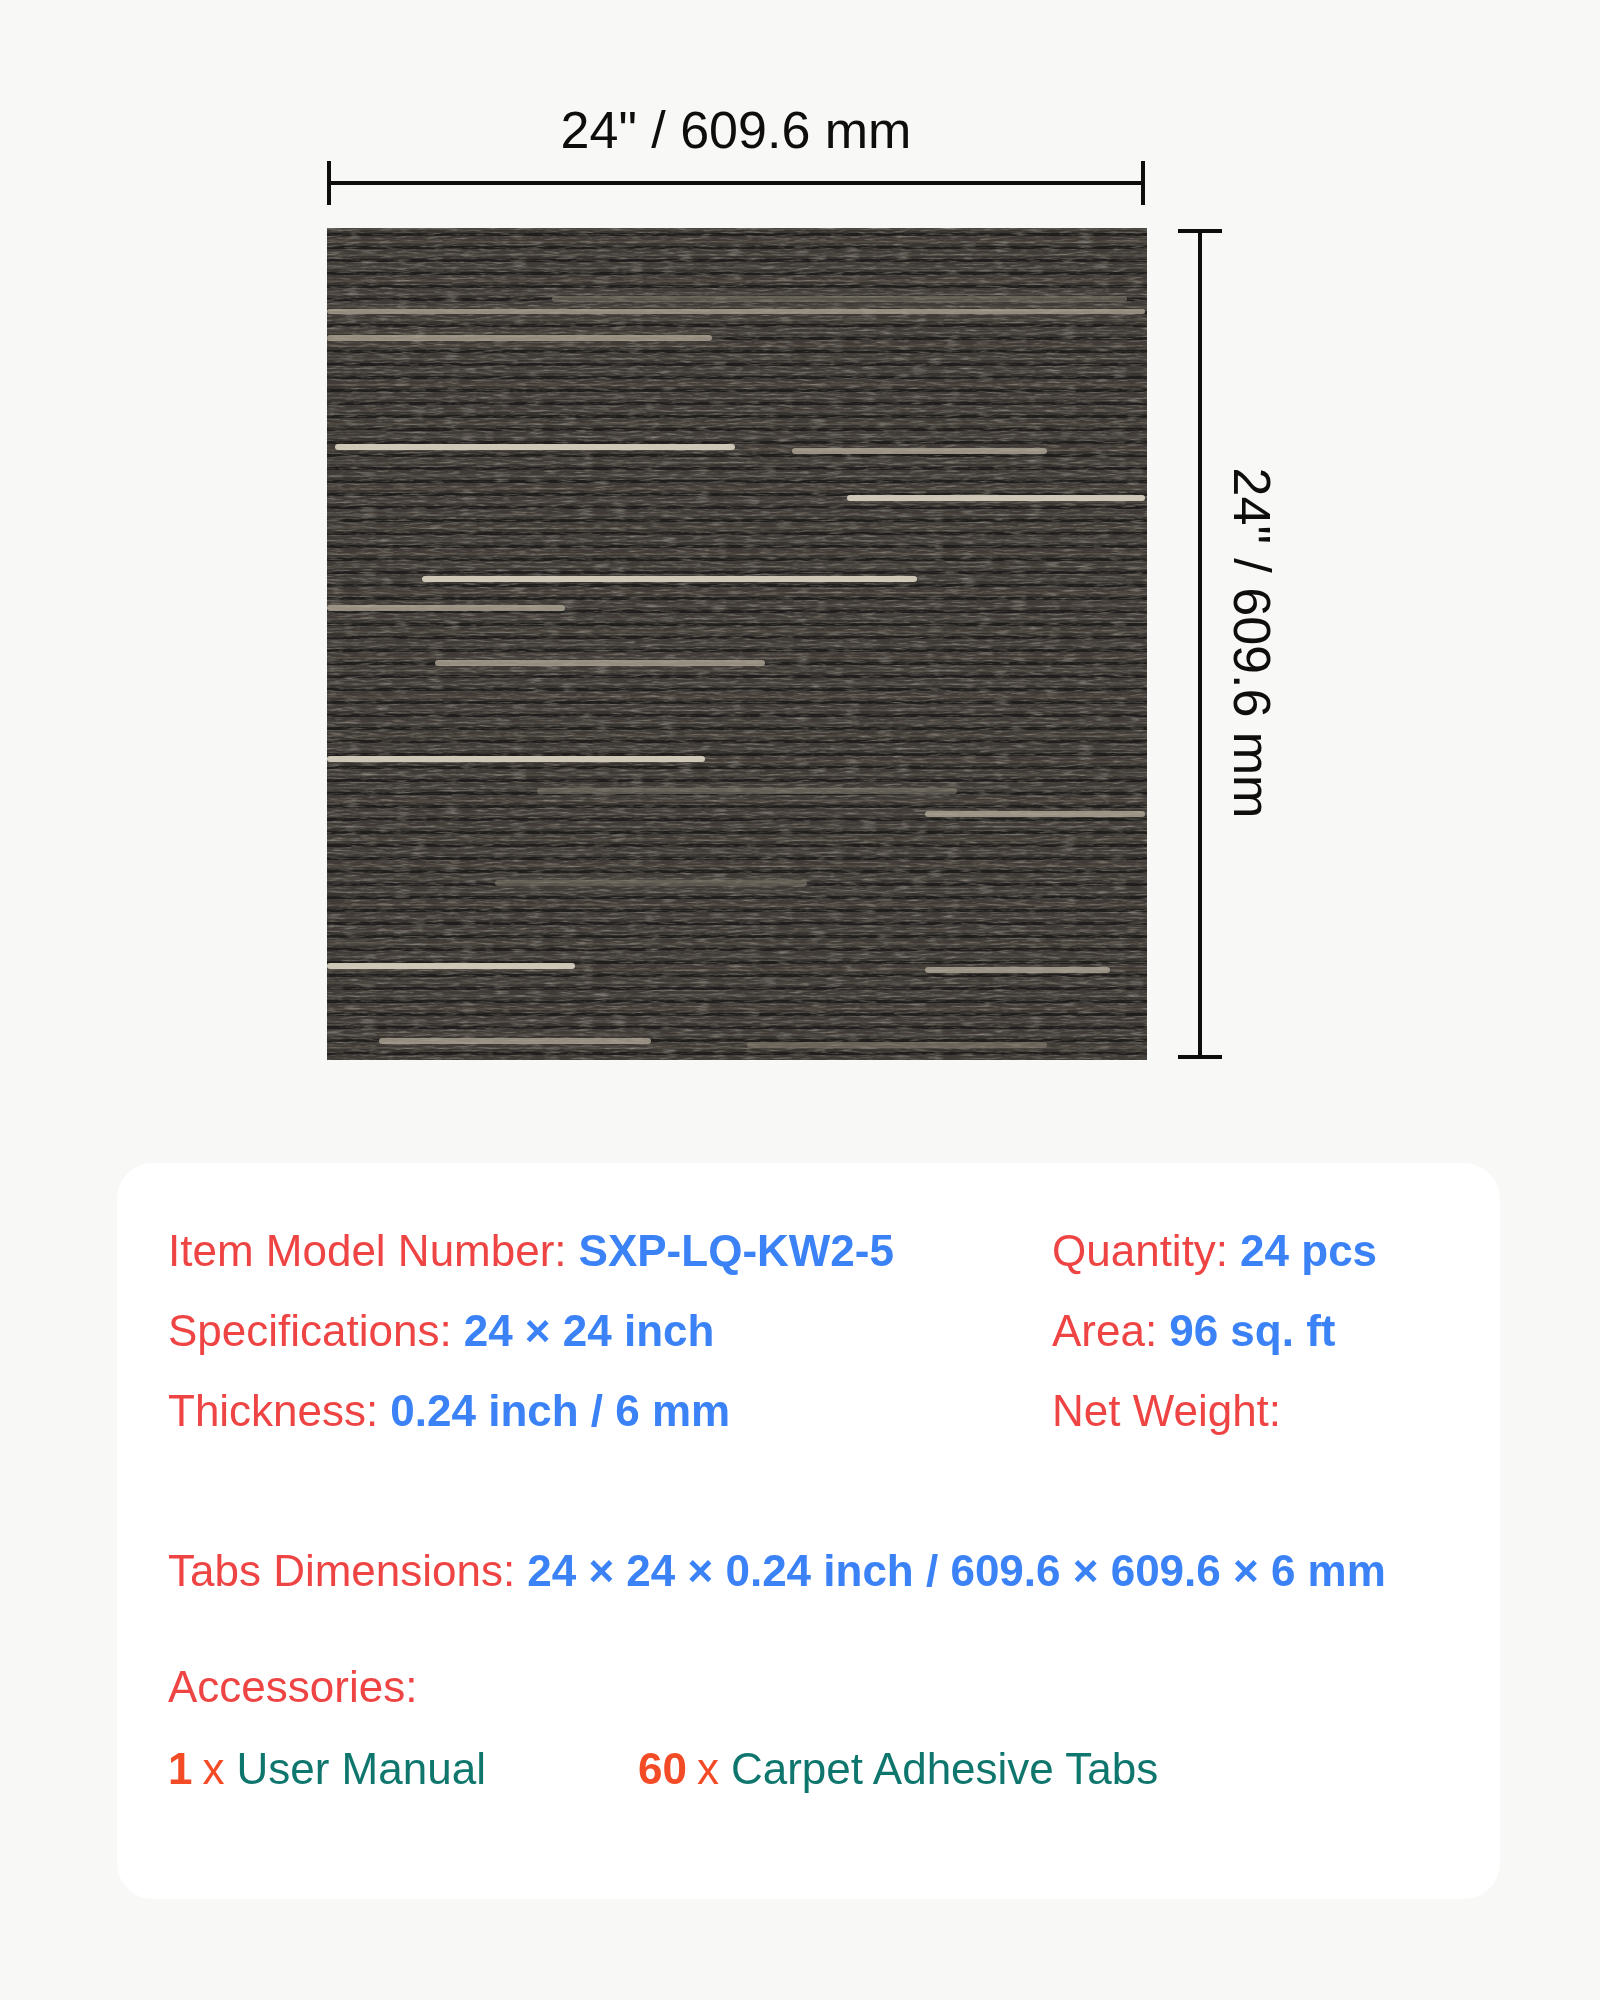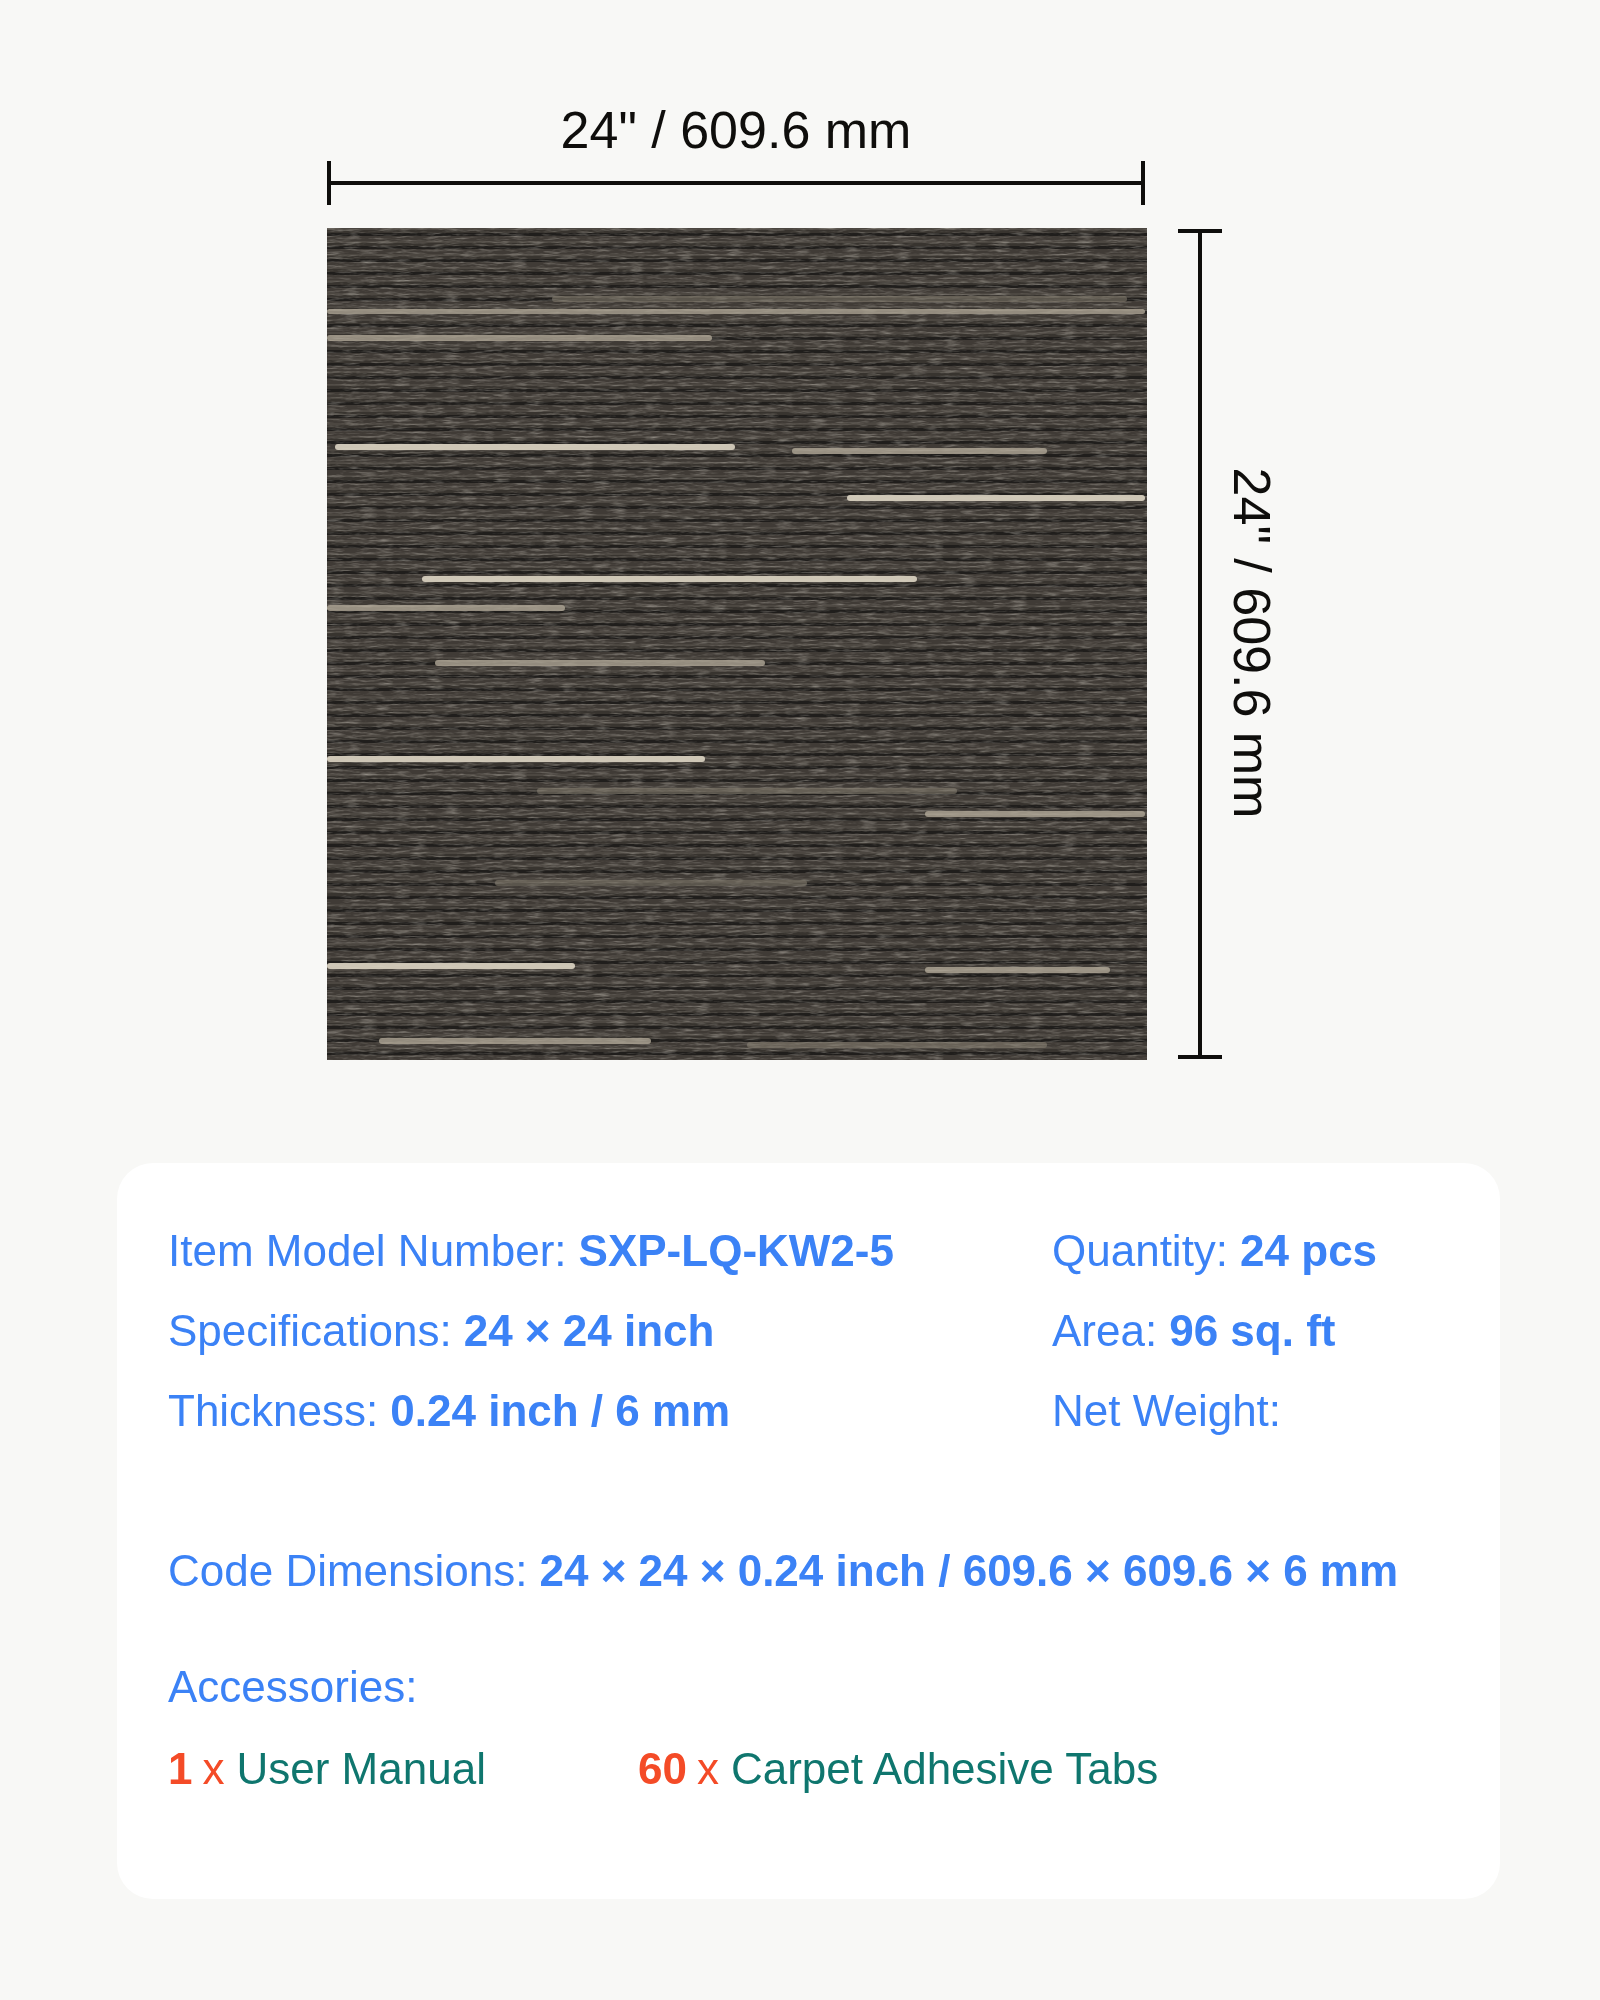--- a/index.html
+++ b/index.html
@@ -36,21 +36,21 @@
   .s2{background:#b3ab9a;opacity:.78}
   .s3{background:#8a8375;opacity:.55}
 
   
   .card{position:absolute;left:117px;top:1163px;width:1383px;height:736px;background:#ffffff;border-radius:36px}
   .row{position:absolute;font-size:44px;line-height:48px;white-space:nowrap;font-weight:500}
   .c1{left:51px}
   .c2{left:935px}
   .r1{top:64px}.r2{top:144px}.r3{top:224px}.r4{top:304px}.r5{top:384px}
   .r-acc-h{top:500px}.r-acc{top:582px}
-  .lbl{color:#3b82f6}
+  .lbl{color:#ef4444}
   .val{color:#3b82f6;font-weight:700;margin-left:12px}
   .val:empty{margin-left:0}
   .acc-qty{color:#f44b27;font-weight:700}
   .acc-x{color:#f44b27;font-weight:500;margin:0 12px 0 10px}
   .acc-name{color:#0f766e}
   .acc-2{position:absolute;left:470px;top:0}
   .acc-wrap{position:relative}
 </style>
 </head>
 <body>
@@ -103,21 +103,21 @@
     <div class="row c1 r1">
       <span class="lbl">Item Model Number:</span><span class="val">SXP-LQ-KW2-5</span>
     </div>
     <div class="row c1 r2">
       <span class="lbl">Specifications:</span><span class="val">24 × 24 inch</span>
     </div>
     <div class="row c1 r3">
       <span class="lbl">Thickness:</span><span class="val">0.24 inch / 6 mm</span>
     </div>
     <div class="row c1 r5">
-      <span class="lbl">Code Dimensions:</span><span class="val">24 × 24 × 0.24 inch / 609.6 × 609.6 × 6 mm</span>
+      <span class="lbl">Tabs Dimensions:</span><span class="val">24 × 24 × 0.24 inch / 609.6 × 609.6 × 6 mm</span>
     </div>
 
     <div class="row c2 r1">
       <span class="lbl">Quantity:</span><span class="val">24 pcs</span>
     </div>
     <div class="row c2 r2">
       <span class="lbl">Area:</span><span class="val">96 sq. ft</span>
     </div>
     <div class="row c2 r3">
       <span class="lbl">Net Weight:</span><span class="val"></span>

